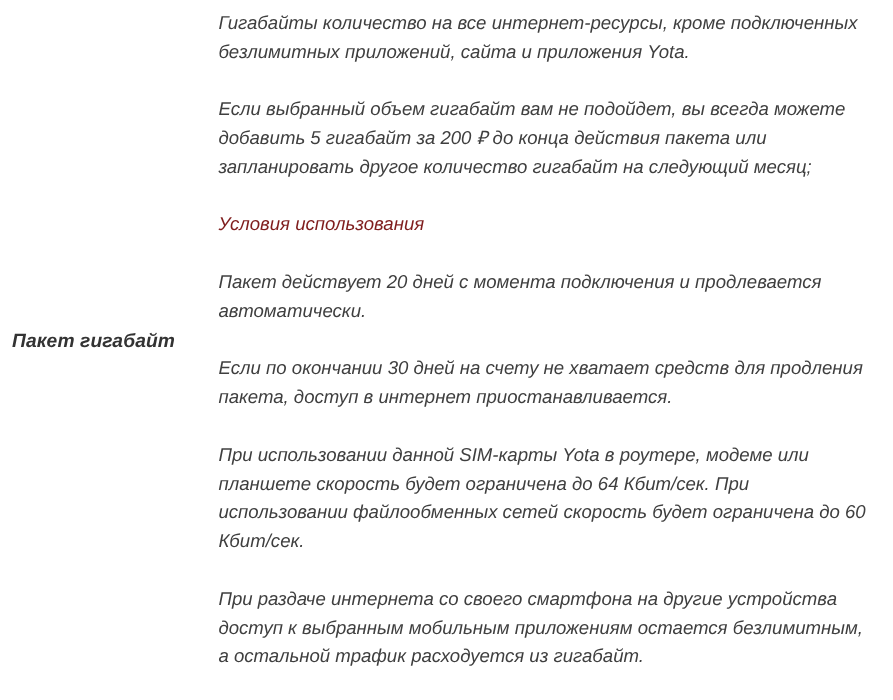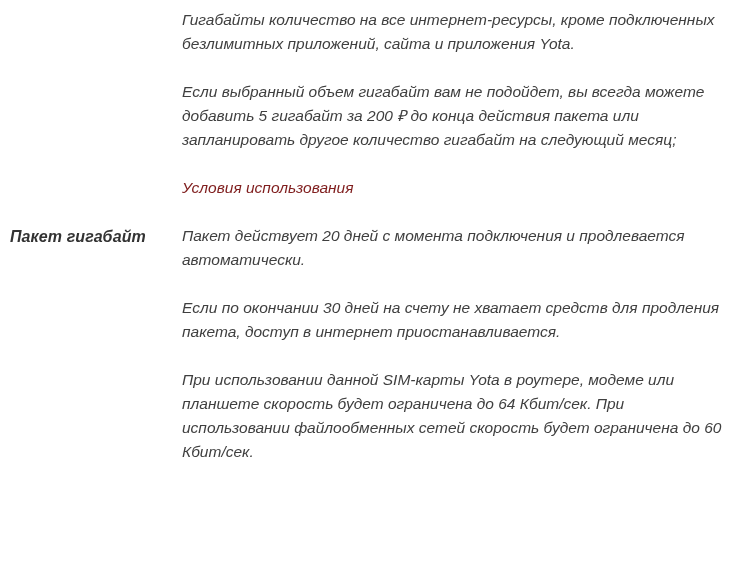--- a/index.html
+++ b/index.html
@@ -61,14 +61,15 @@
   <div class="label-col">
     <div class="section-title">Пакет гигабайт</div>
   </div>
   <div class="content-col">
     <p class="para">Гигабайты количество на все интернет-ресурсы, кроме подключенных безлимитных приложений, сайта и приложения Yota.</p>
     <p class="para">Если выбранный объем гигабайт вам не подойдет, вы всегда можете добавить 5 гигабайт за 200 ₽ до конца действия пакета или запланировать другое количество гигабайт на следующий месяц;</p>
     <h3 class="subheading">Условия использования</h3>
     <p class="para">Пакет действует 20 дней с момента подключения и продлевается автоматически.</p>
     <p class="para">Если по окончании 30 дней на счету не хватает средств для продления пакета, доступ в интернет приостанавливается.</p>
     <p class="para">При использовании данной SIM-карты Yota в роутере, модеме или планшете скорость будет ограничена до 64 Кбит/сек. При использовании файлообменных сетей скорость будет ограничена до 60 Кбит/сек.</p>
+    <p class="para">При раздаче интернета со своего смартфона на другие устройства доступ к выбранным мобильным приложениям остается безлимитным, а остальной трафик расходуется из гигабайт.</p>
   </div>
 </div>
 
 </body></html>

